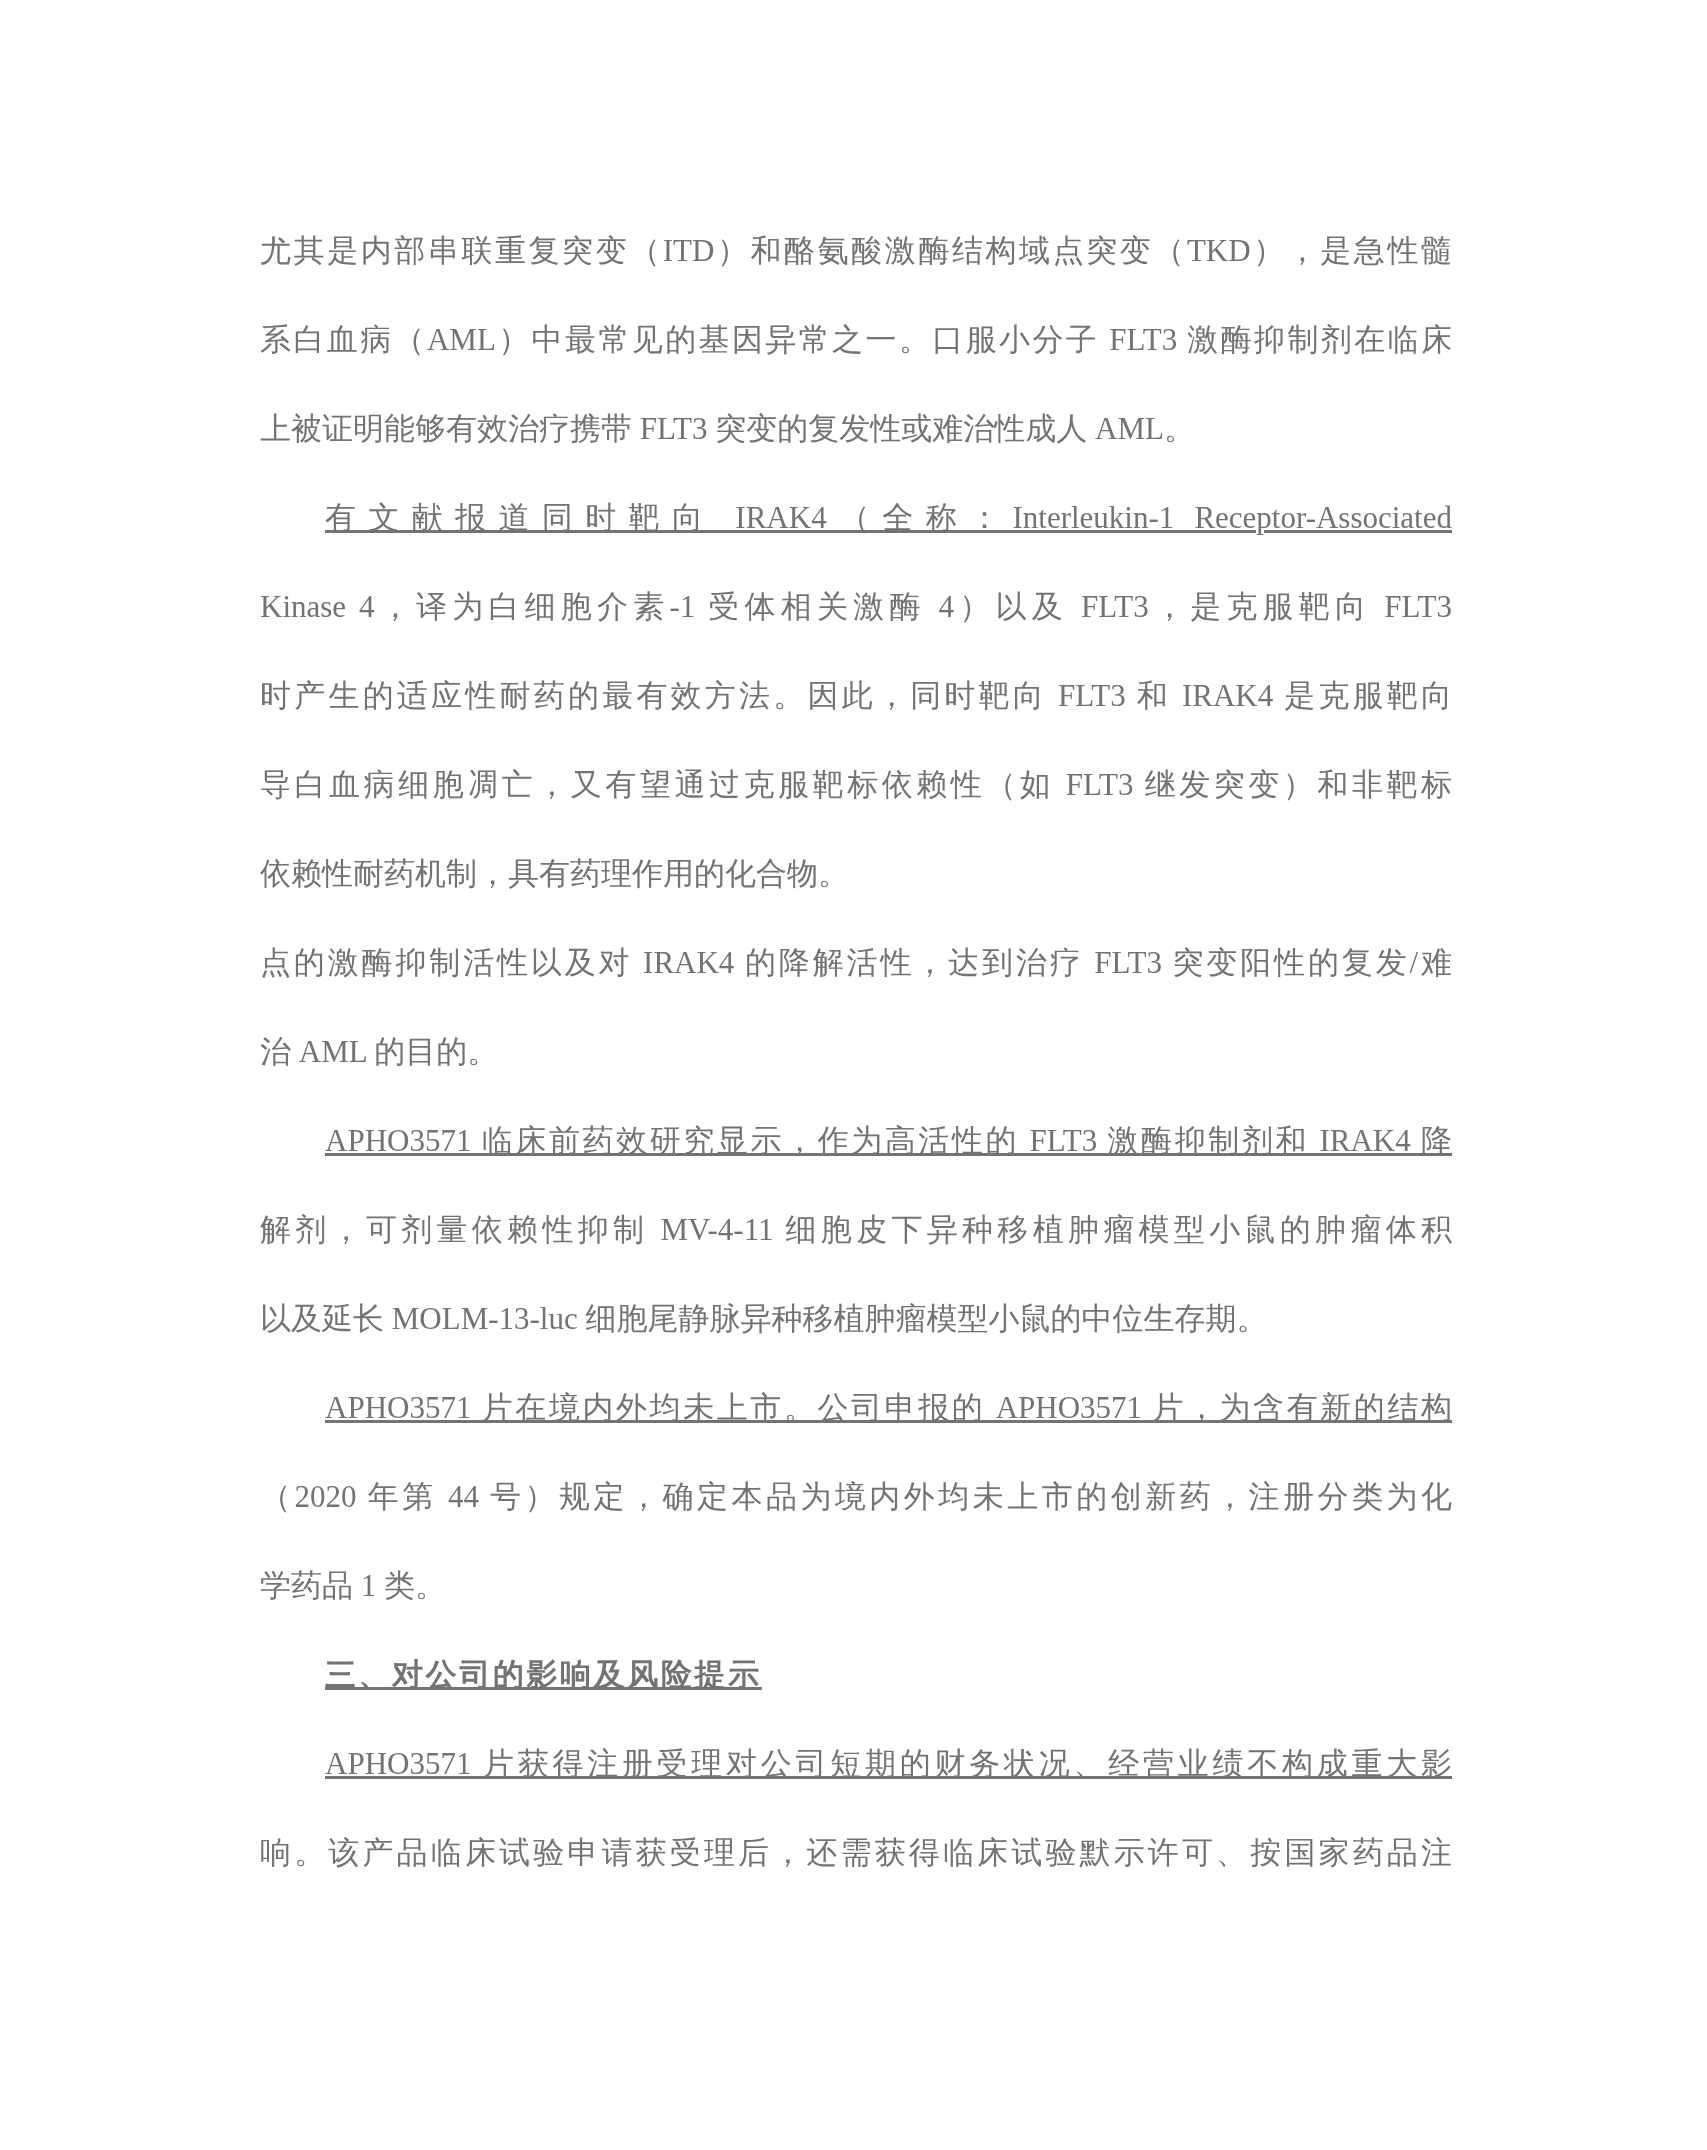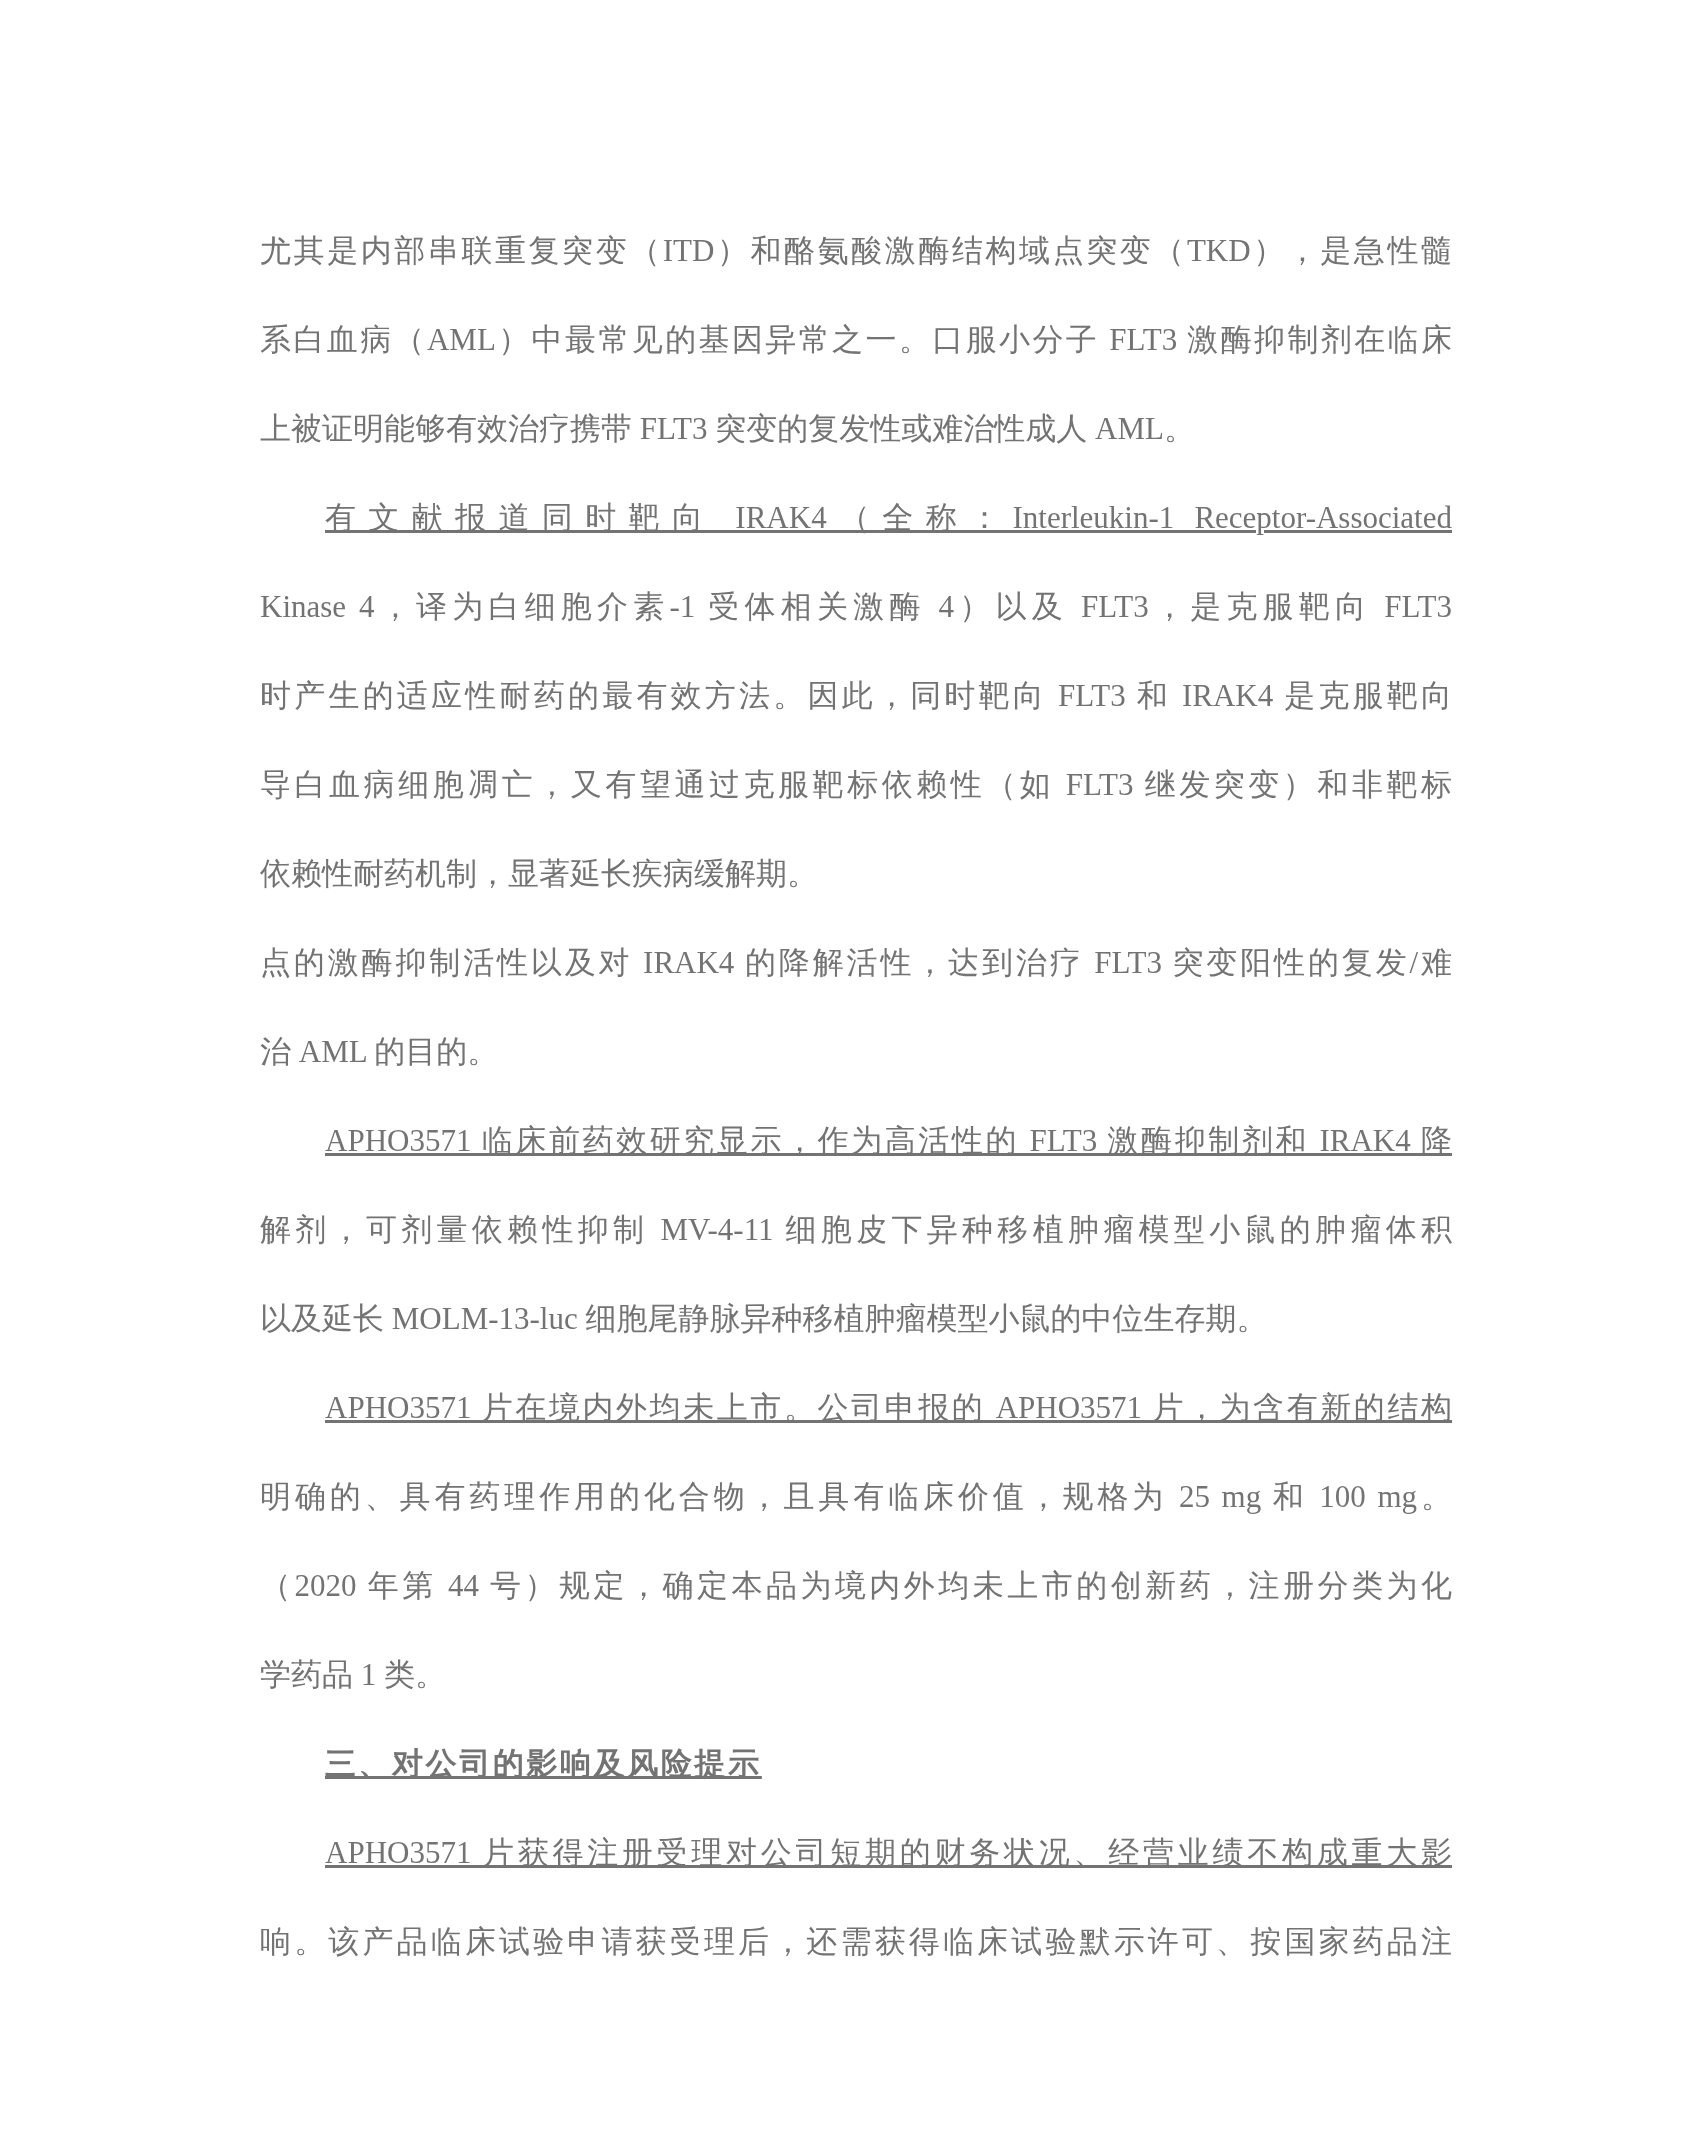--- a/index.html
+++ b/index.html
@@ -58,34 +58,33 @@
       <div class="para">
         <div class="line fill">尤其是内部串联重复突变（ITD）和酪氨酸激酶结构域点突变（TKD），是急性髓</div>
         <div class="line fill">系白血病（AML）中最常见的基因异常之一。口服小分子 FLT3 激酶抑制剂在临床</div>
         <div class="line">上被证明能够有效治疗携带 FLT3 突变的复发性或难治性成人 AML。</div>
       </div>
       <div class="para">
         <div class="line fill indent">有文献报道同时靶向 IRAK4（全称：Interleukin-1 Receptor-Associated</div>
         <div class="line fill">Kinase 4，译为白细胞介素-1 受体相关激酶 4）以及 FLT3，是克服靶向 FLT3</div>
         <div class="line fill">时产生的适应性耐药的最有效方法。因此，同时靶向 FLT3 和 IRAK4 是克服靶向</div>
         <div class="line fill">导白血病细胞凋亡，又有望通过克服靶标依赖性（如 FLT3 继发突变）和非靶标</div>
-        <div class="line">依赖性耐药机制，显著延长疾病缓解期。</div>
+        <div class="line">依赖性耐药机制，具有药理作用的化合物。</div>
       </div>
       <div class="para">
         <div class="line fill">点的激酶抑制活性以及对 IRAK4 的降解活性，达到治疗 FLT3 突变阳性的复发/难</div>
         <div class="line">治 AML 的目的。</div>
       </div>
       <div class="para">
         <div class="line fill indent">APHO3571 临床前药效研究显示，作为高活性的 FLT3 激酶抑制剂和 IRAK4 降</div>
         <div class="line fill">解剂，可剂量依赖性抑制 MV-4-11 细胞皮下异种移植肿瘤模型小鼠的肿瘤体积</div>
         <div class="line">以及延长 MOLM-13-luc 细胞尾静脉异种移植肿瘤模型小鼠的中位生存期。</div>
       </div>
       <div class="para">
         <div class="line fill indent">APHO3571 片在境内外均未上市。公司申报的 APHO3571 片，为含有新的结构</div>
-        <div class="line fill">明确的、具有药理作用的化合物，且具有临床价值，规格为 25 mg 和 100 mg。</div>
         <div class="line fill">（2020 年第 44 号）规定，确定本品为境内外均未上市的创新药，注册分类为化</div>
         <div class="line">学药品 1 类。</div>
       </div>
       <div class="para">
         <div class="line indent heading">三、对公司的影响及风险提示</div>
       </div>
       <div class="para">
         <div class="line fill indent">APHO3571 片获得注册受理对公司短期的财务状况、经营业绩不构成重大影</div>
         <div class="line fill">响。该产品临床试验申请获受理后，还需获得临床试验默示许可、按国家药品注</div>
       </div>

